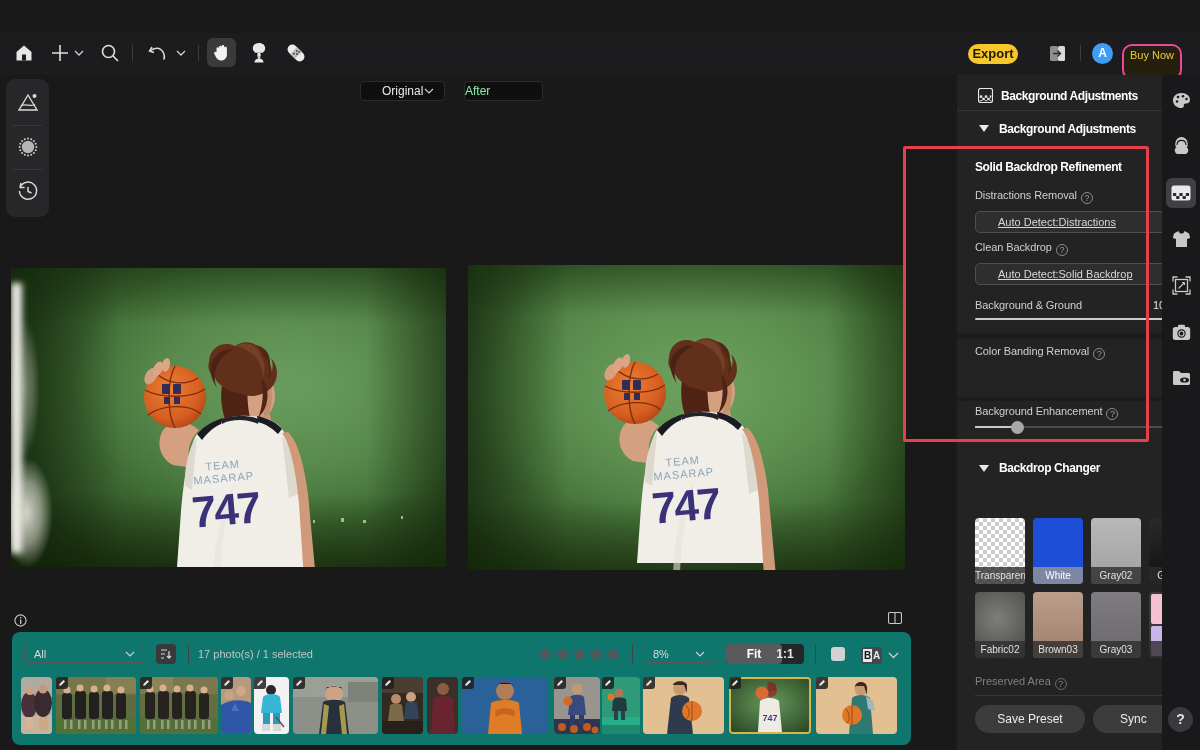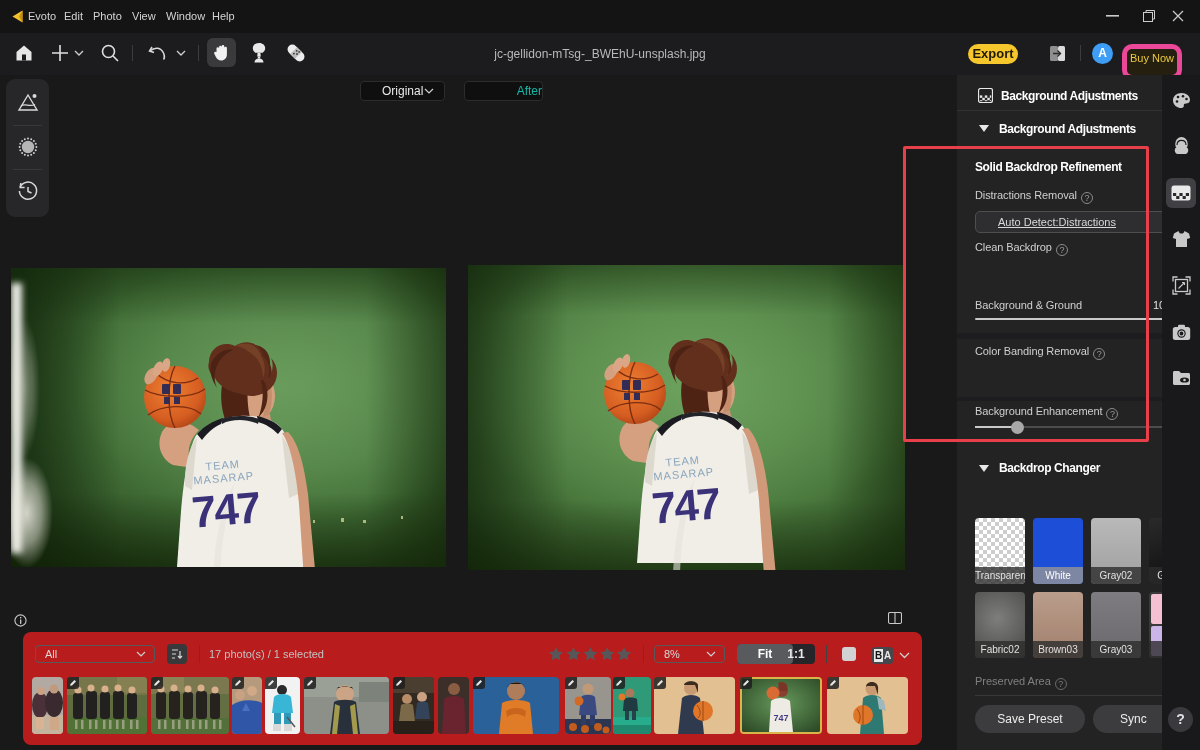--- a/index.html
+++ b/index.html
@@ -26,57 +26,34 @@
   .toggle { position:absolute; width:23px; height:13px; background:#2e7cf6; border-radius:7px; }
   .toggle::after { content:""; position:absolute; right:1.5px; top:1.5px; width:10px; height:10px;
      background:#fff; border-radius:50%; }
   .track { position:absolute; left:18px; width:219px; height:2px; background:#4c4c4c; border-radius:1px; }
   .knob { position:absolute; width:13px; height:13px; background:#a8a8a8; border-radius:50%; top:-5.5px; }
   .qm { display:inline-block; width:12px; height:12px; border:1px solid #8a8a8a; border-radius:50%;
      font-size:9px; line-height:11px; text-align:center; color:#9a9a9a; vertical-align:-2px; margin-left:4px;}
   
   #redrect { left:903px; top:146px; width:246px; height:296px; border:3px solid #e8404a; border-radius:2px; z-index:40; }
   
-  #bpanel { left:23px; top:632px; width:899px; height:113px; background:#b91c1c; border-radius:8px; }
+  #bpanel { left:12px; top:632px; width:899px; height:113px; background:#0f766e; border-radius:8px; }
   .thumb { position:absolute; top:2px; height:57px; border-radius:4px; overflow:hidden; }
   .pencil { position:absolute; left:0px; top:0px; width:12px; height:12px;
      background:rgba(30,30,30,.85); border-radius:3px 0 3px 0; z-index:5; }
   .pencil svg { display:block; margin:2px; }
   .pill { border-radius:15px; background:#3c3c3e; color:#ececec; text-align:center; }
   .sw { position:absolute; width:50px; height:66px; border-radius:4px; overflow:hidden; }
   .swlbl { position:absolute; left:0; bottom:0; width:100%; height:17px; background:rgba(45,45,45,.8);
      color:#e0e0e0; font-size:10px; line-height:17px; text-align:center; }
 </style>
 </head>
 <body>
 <div id="stage">
 
-  <div id="menubar" class="abs">
-    <svg class="abs" style="left:11px;top:10px" width="13" height="13" viewBox="0 0 13 13">
-      <path d="M11.5 0.5 L1.5 6.5 L11.5 12.5 Z" fill="#f3c12f"></path>
-        <path d="M11.5 0.5 L8 6.5 L11.5 12.5 Z" fill="#c28e10"></path>
-    </svg>
-    <span class="mi" style="left:28px">Evoto</span>
-    <span class="mi" style="left:64px">Edit</span>
-    <span class="mi" style="left:93px">Photo</span>
-    <span class="mi" style="left:132px">View</span>
-    <span class="mi" style="left:166px">Window</span>
-    <span class="mi" style="left:212px">Help</span>
-
-    <svg class="abs" style="left:1106px;top:15px" width="13" height="2">
-        <rect width="13" height="1.6" fill="#cccccc"></rect>
-      </svg>
-    <svg class="abs" style="left:1143px;top:10px" width="12" height="12" viewBox="0 0 12 12">
-      <rect x="0.5" y="2.5" width="9" height="9" fill="none" stroke="#cccccc" stroke-width="1"></rect>
-      <path d="M3 2.5 V0.5 H11.5 V9 H9.5" fill="none" stroke="#cccccc" stroke-width="1"></path>
-    </svg>
-    <svg class="abs" style="left:1172px;top:10px" width="12" height="12" viewBox="0 0 12 12">
-      <path d="M1 1 L11 11 M11 1 L1 11" stroke="#cccccc" stroke-width="1.2"></path>
-    </svg>
-  </div>
 
   <div id="toolbar" class="abs">
 
     <svg class="abs" style="left:14px;top:10px" width="20" height="20" viewBox="0 0 20 20">
       <path d="M2.5 9 L10 2.5 L17.5 9 V17.5 H2.5 Z" fill="#e6e6e6"></path>
       <rect x="8" y="11.5" width="4" height="6" fill="#1c1c1e"></rect>
     </svg>
 
     <svg class="abs" style="left:50px;top:10px" width="20" height="20" viewBox="0 0 20 20">
       <path d="M10 2 V18 M2 10 H18" stroke="#e0e0e0" stroke-width="1.6"></path>
@@ -115,34 +92,33 @@
     <svg class="abs" style="left:285px;top:9px" width="22" height="22" viewBox="0 0 22 22">
       <g transform="rotate(45 11 11)">
         <rect x="1" y="6.2" width="20" height="9.6" rx="4.8" fill="#ececec"></rect>
         <rect x="7.6" y="6.2" width="6.8" height="9.6" fill="#bdbdbd"></rect>
         <circle cx="10" cy="9" r="0.9" fill="#3a3a3a"></circle>
           <circle cx="12.4" cy="11" r="0.9" fill="#3a3a3a"></circle>
         <circle cx="10" cy="13" r="0.9" fill="#3a3a3a"></circle>
           <circle cx="12.4" cy="8" r="0.9" fill="#3a3a3a"></circle>
       </g>
     </svg>
-    <div id="fname">jc-gellidon-mTsg-_BWEhU-unsplash.jpg</div>
 
     <div class="abs" style="left:968px;top:11px;width:50px;height:20px;border-radius:10px;background:#f6c62d;
         color:#201a05;font-size:13px;font-weight:bold;text-align:center;line-height:20px">Export</div>
     <svg class="abs" style="left:1049px;top:12px" width="18" height="17" viewBox="0 0 18 17">
       <rect x="9" y="1" width="7" height="15" rx="1.5" fill="#dadada"></rect>
       <rect x="1" y="1" width="8" height="15" rx="1.5" fill="#8f8f8f"></rect>
       <path d="M4 8.5 H11 M8.5 5.5 L11.5 8.5 L8.5 11.5" stroke="#2a2a2a" stroke-width="1.4" fill="none"></path>
     </svg>
     <div class="abs" style="left:1080px;top:12px;width:1px;height:16px;background:#3c3c3c"></div>
     <div class="abs" style="left:1092px;top:10px;width:21px;height:21px;border-radius:50%;background:#3e9df5;
        color:#fff;font-size:12px;font-weight:bold;text-align:center;line-height:21px">A</div>
     <div class="abs" style="left:1122px;top:11px;width:60px;height:36px;border-radius:10px;background:#241f0e;
-       border:5px solid #ec4899;color:#ecc83c;font-size:11px;text-align:center;line-height:18px">Buy Now</div>
+       border:2px solid #ec4899;color:#ecc83c;font-size:11px;text-align:center;line-height:18px">Buy Now</div>
   </div>
 
   <div class="abs" style="left:6px;top:79px;width:43px;height:138px;background:#27272a;border-radius:9px">
     <svg class="abs" style="left:11px;top:13px" width="22" height="22" viewBox="0 0 22 22">
       <path d="M11 3 L20 18 H2 Z" fill="none" stroke="#d9d9d9" stroke-width="1.4"></path>
       <path d="M4 14 C8 10.5, 12 15.5, 18 12.5" fill="none" stroke="#d9d9d9" stroke-width="1.2"></path>
       <circle cx="17.5" cy="4" r="2" fill="#d9d9d9"></circle>
     </svg>
     <div class="abs" style="left:7px;top:46px;width:29px;height:1px;background:#38383b"></div>
     <svg class="abs" style="left:11px;top:57px" width="22" height="22" viewBox="0 0 22 22">
@@ -174,21 +150,21 @@
     </svg>
   </div>
 
   <div class="abs" style="left:360px;top:81px;width:85px;height:20px;background:#0f0f10;border:1px solid #2c2c2c;border-radius:4px;
      color:#e8e8e8;font-size:12px;line-height:18px;text-align:left;padding-left:21px">Original
      <svg class="abs" style="right:10px;top:6px" width="10" height="6" viewBox="0 0 10 6">
         <path d="M1 1 L5 5 L9 1" fill="none" stroke="#cfcfcf" stroke-width="1.2"></path>
       </svg>
   </div>
   <div class="abs" style="left:464px;top:81px;width:79px;height:20px;background:#0f0f10;border:1px solid #2c2c2c;border-radius:4px;
-     color:#14b8a6;font-size:12px;line-height:18px;text-align:right">After</div>
+     color:#86efac;font-size:12px;line-height:18px;text-align:left">After</div>
 
   <svg class="abs" style="left:11px;top:268px" width="435" height="299" viewBox="0 0 435 299">
     <defs>
       <radialGradient id="gL" cx="0.62" cy="0.40" r="0.80">
         <stop offset="0" stop-color="#629455"></stop>
         <stop offset="0.55" stop-color="#437038"></stop>
         <stop offset="1" stop-color="#1d3514"></stop>
       </radialGradient>
       <radialGradient id="ballg" cx="0.42" cy="0.38" r="0.75">
         <stop offset="0" stop-color="#ee7f31"></stop>
@@ -348,20 +324,25 @@
     <div class="abs bold" style="left:18px;top:85px;font-size:12px;letter-spacing:-0.4px">Solid Backdrop Refinement</div>
     <div class="abs lbl" style="left:18px;top:114px">Distractions Removal<span class="qm">?</span></div>
     <div class="toggle" style="left:219px;top:115px"></div>
     <div class="drop" style="top:136px">Auto Detect:Distractions
       <svg class="chev" width="11" height="7" viewBox="0 0 11 7">
           <path d="M1 1 L5.5 5.5 L10 1" fill="none" stroke="#cfcfcf" stroke-width="1.3"></path>
         </svg>
     </div>
     <div class="abs lbl" style="left:18px;top:166px">Clean Backdrop<span class="qm">?</span></div>
     <div class="toggle" style="left:219px;top:167px"></div>
+    <div class="drop" style="top:188px">Auto Detect:Solid Backdrop
+      <svg class="chev" width="11" height="7" viewBox="0 0 11 7">
+          <path d="M1 1 L5.5 5.5 L10 1" fill="none" stroke="#cfcfcf" stroke-width="1.3"></path>
+        </svg>
+    </div>
     <div class="abs lbl" style="left:18px;top:224px">Background &amp; Ground</div>
     <div class="abs lbl" style="left:196px;top:224px;color:#e0e0e0">100</div>
     <svg class="abs" style="left:228px;top:226px" width="8" height="10" viewBox="0 0 8 10">
         <path d="M1 0 L8 5 L1 10 Z" fill="#d9d9d9"></path>
       </svg>
     <div class="track" style="top:243px;background:#c9c9c9">
         <div class="knob" style="left:207px"></div>
       </div>
     <div class="abs" style="left:0px;top:258px;width:257px;height:6px;background:#1d1d1f"></div>
     <div class="abs lbl" style="left:18px;top:270px">Color Banding Removal<span class="qm">?</span></div>

